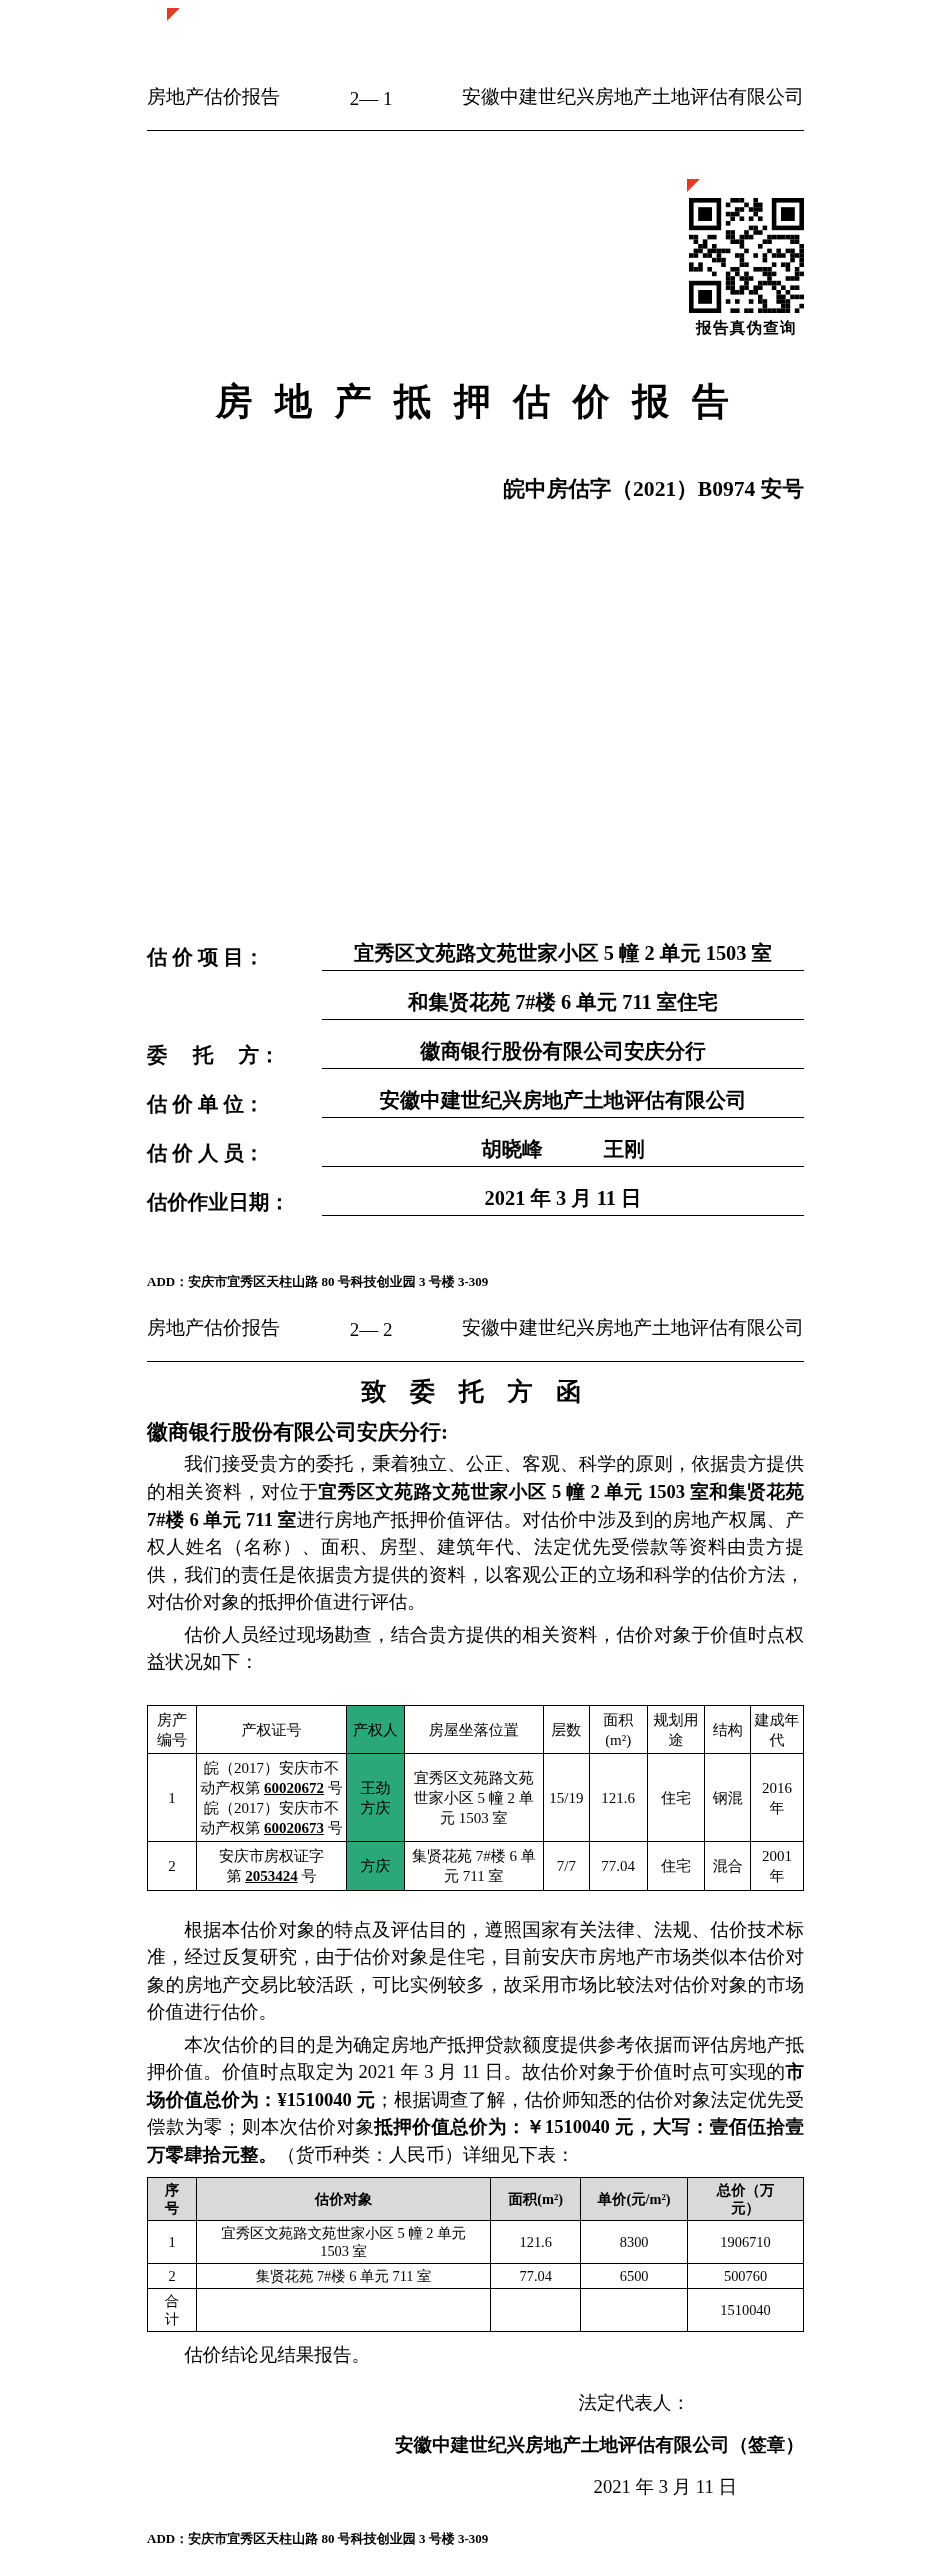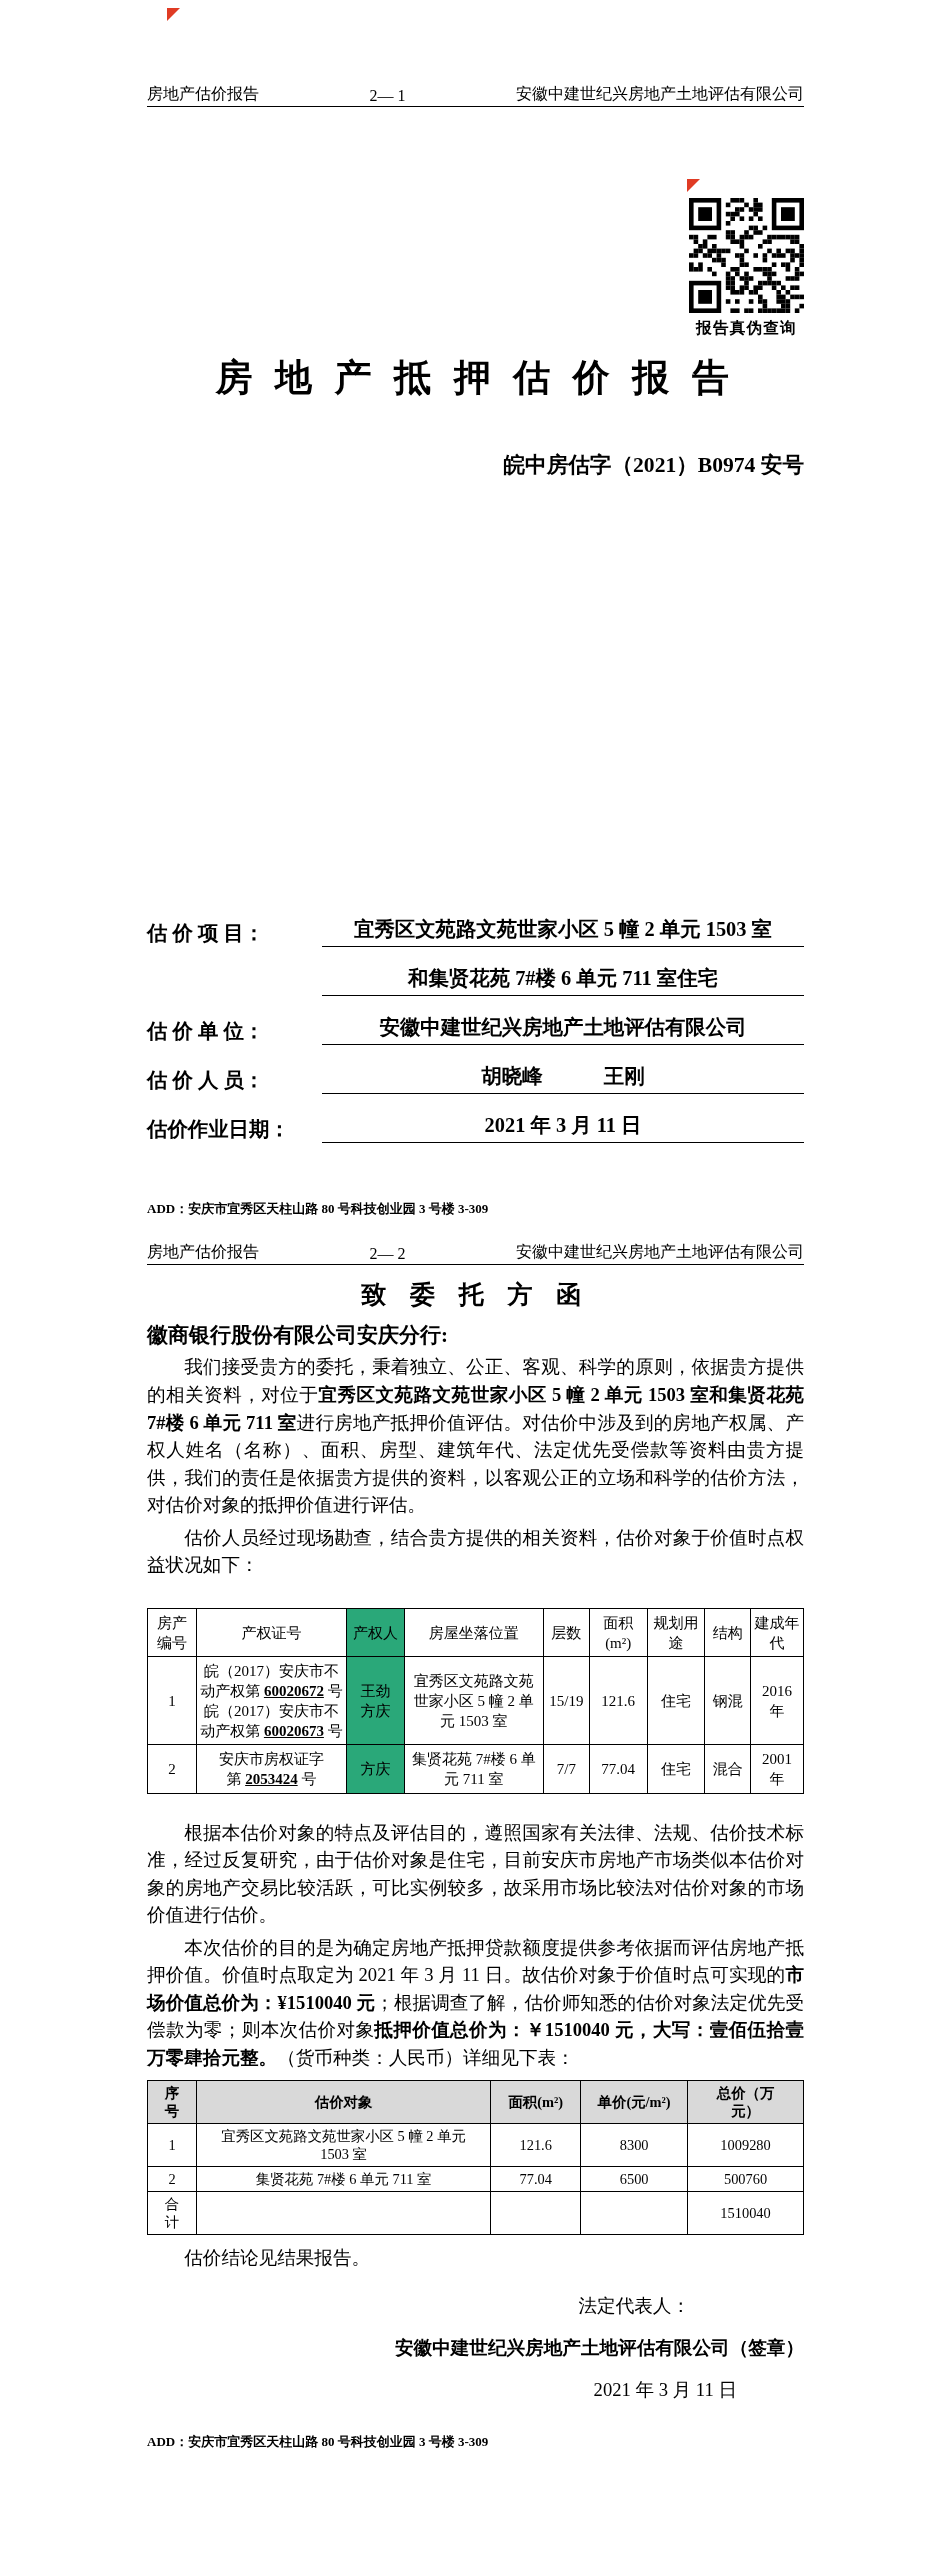--- a/index.html
+++ b/index.html
@@ -5,21 +5,21 @@
   * { margin:0; padding:0; box-sizing:border-box; }
   html,body { background:#ffffff; }
   body {
     width:951px; height:2576px; position:relative; overflow:hidden;
     color:#000; font-family:"Liberation Serif","DejaVu Serif",serif;
   }
   .doc { padding:84px 147px 0 147px; }
 
   
   .pg-header { display:flex; justify-content:space-between; align-items:flex-end;
-    font-size:16px; padding-bottom:1px; border-bottom:1.8px solid #000; }
+    font-size:19px; padding-bottom:20px; border-bottom:1.8px solid #000; }
   .pg-header.second { margin-top:24px; }
   .pg-footer { margin-top:57px; font-size:13px; font-weight:700; white-space:pre-wrap; }
   .pg-footer.second { margin-top:21.6px; }
 
   
   .marker { position:absolute; width:0; height:0;
     border-top:13px solid var(--marker,#e03b24); border-right:13px solid transparent; }
   .m1 { left:167px; top:8.4px; }
   .m2 { left:687px; top:179px; }
 
@@ -288,20 +288,24 @@
   <div class="fields">
     <div class="field-row">
       <span class="field-label">估 价 项 目：</span>
       <span class="field-value">宜秀区文苑路文苑世家小区 5 幢 2 单元 1503 室</span>
     </div>
     <div class="field-row">
       <span class="field-spacer"></span>
       <span class="field-value">和集贤花苑 7#楼 6 单元 711 室住宅</span>
     </div>
     <div class="field-row">
+      <span class="field-label">委　 托　 方：</span>
+      <span class="field-value">徽商银行股份有限公司安庆分行</span>
+    </div>
+    <div class="field-row">
       <span class="field-label">估 价 单 位：</span>
       <span class="field-value">安徽中建世纪兴房地产土地评估有限公司</span>
     </div>
     <div class="field-row">
       <span class="field-label">估 价 人 员：</span>
       <span class="field-value">胡晓峰　　　王刚</span>
     </div>
     <div class="field-row">
       <span class="field-label">估价作业日期：</span>
       <span class="field-value">2021 年 3 月 11 日</span>
@@ -388,21 +392,21 @@
       <th>估价对象</th>
       <th>面积(m²)</th>
       <th>单价(元/m²)</th>
       <th>总价（万元）</th>
     </tr>
     <tr>
       <td>1</td>
       <td>宜秀区文苑路文苑世家小区 5 幢 2 单元 1503 室</td>
       <td>121.6</td>
       <td>8300</td>
-      <td>1009280</td>
+      <td>1906710</td>
     </tr>
     <tr>
       <td>2</td>
       <td>集贤花苑 7#楼 6 单元 711 室</td>
       <td>77.04</td>
       <td>6500</td>
       <td>500760</td>
     </tr>
     <tr>
       <td>合计</td>

